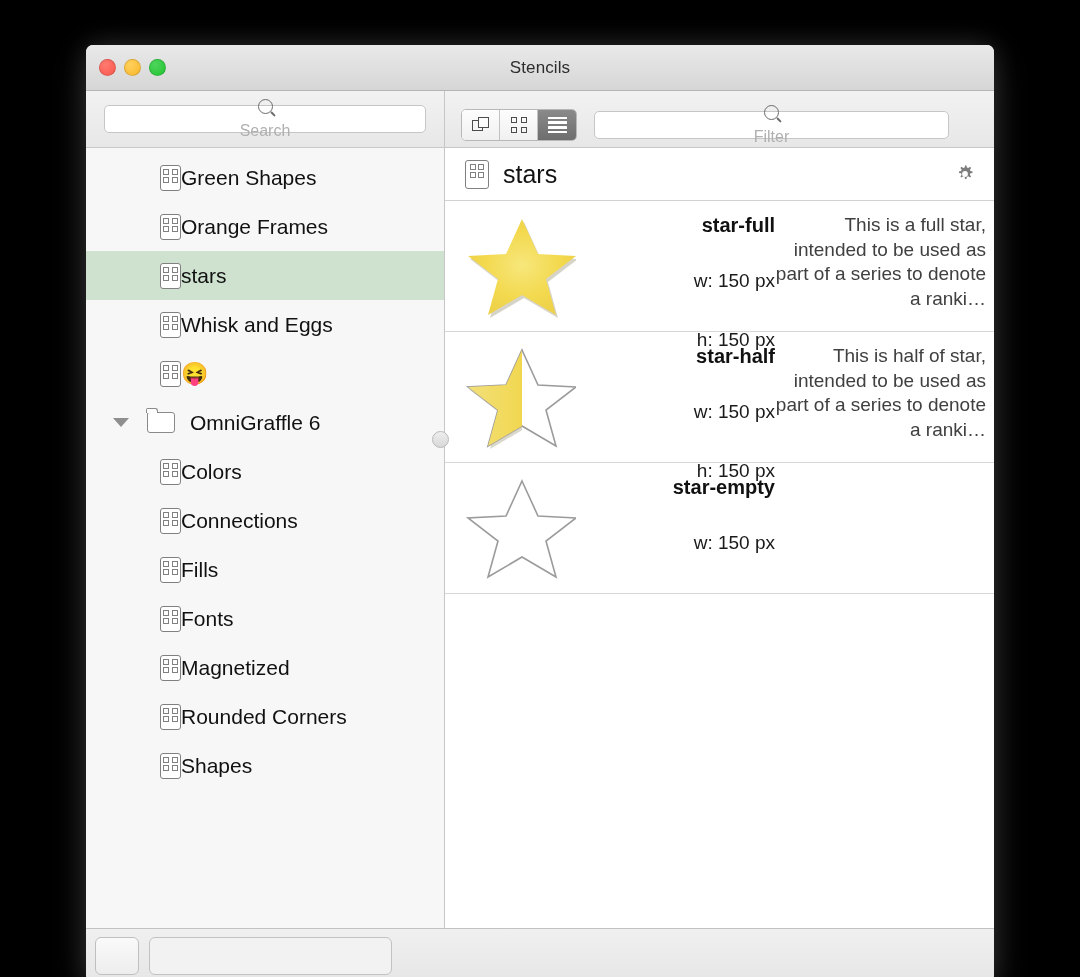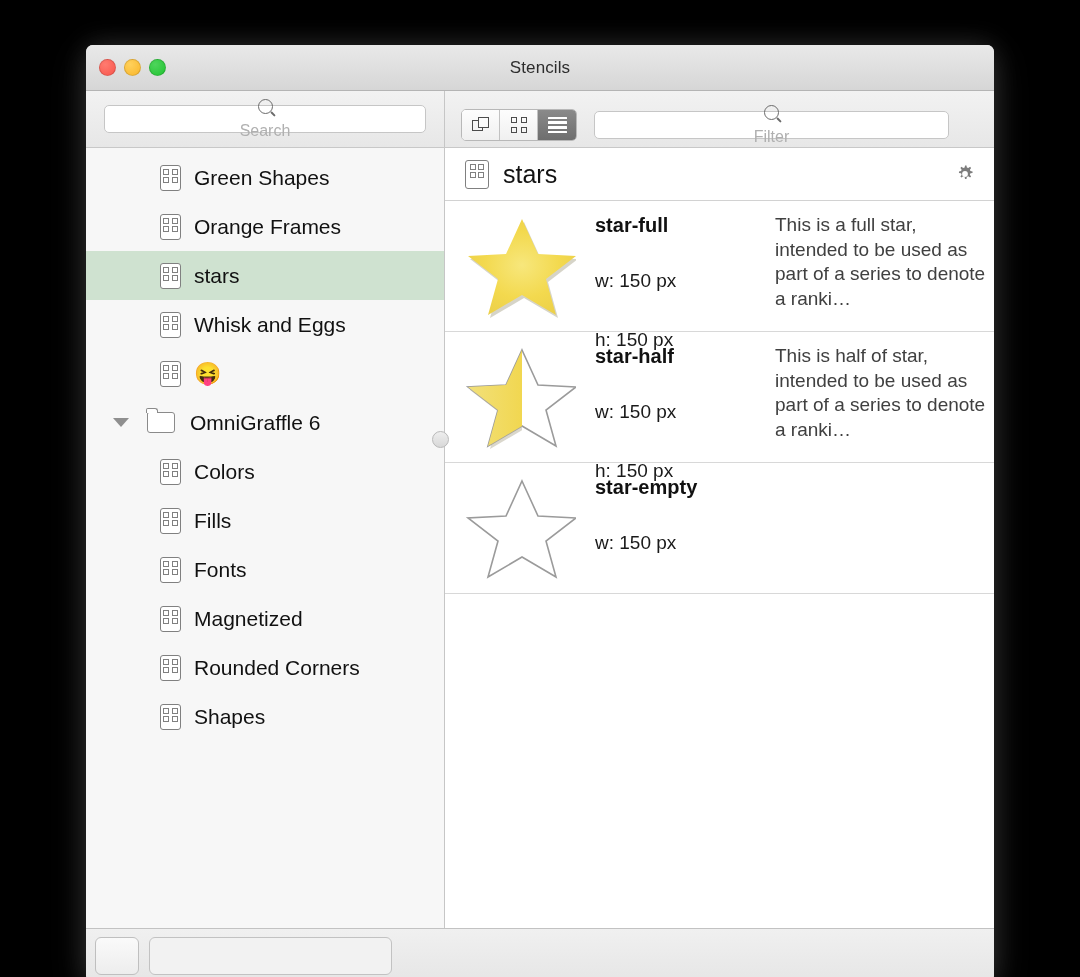--- a/index.html
+++ b/index.html
@@ -178,21 +178,20 @@
     overflow: hidden;
     position: relative;
     padding-top: 5px;
   }
   .row {
     height: 49px;
     display: flex;
     align-items: center;
     padding-left: 74px;
     box-sizing: border-box;
-    gap: 13px;
     font-size: 21px;
     color: #111111;
   }
   .row.selected { background: #cfe2d0; }
   .row.folder { padding-left: 27px; gap: 15px; }
   .row .label { white-space: nowrap; }
   .row .emoji { font-size: 22px; line-height: 1; }
 
   
   .ic-stencil {
@@ -291,20 +290,21 @@
   }
   .ic-gear svg { display: block; }
 
   .item-row {
     display: flex;
     align-items: flex-start;
     border-bottom: 1px solid #d8d8d8;
     padding: 11px 0 11px 0;
     box-sizing: border-box;
     height: 131px;
+    text-align: right;
   }
   .thumb {
     width: 150px;
     flex: 0 0 150px;
     display: flex;
     align-items: center;
     justify-content: center;
     height: 108px;
   }
   .thumb svg { display: block; }
@@ -475,20 +475,29 @@
       <div class="row">
         <span class="ic-stencil">
             <i></i>
             <i></i>
             <i></i>
             <i></i>
           </span>
         <span class="label">Colors</span>
       </div>
 
+      <div class="row">
+        <span class="ic-stencil">
+            <i></i>
+            <i></i>
+            <i></i>
+            <i></i>
+          </span>
+        <span class="label">Connections</span>
+      </div>
 
       <div class="row">
         <span class="ic-stencil">
             <i></i>
             <i></i>
             <i></i>
             <i></i>
           </span>
         <span class="label">Fills</span>
       </div>

